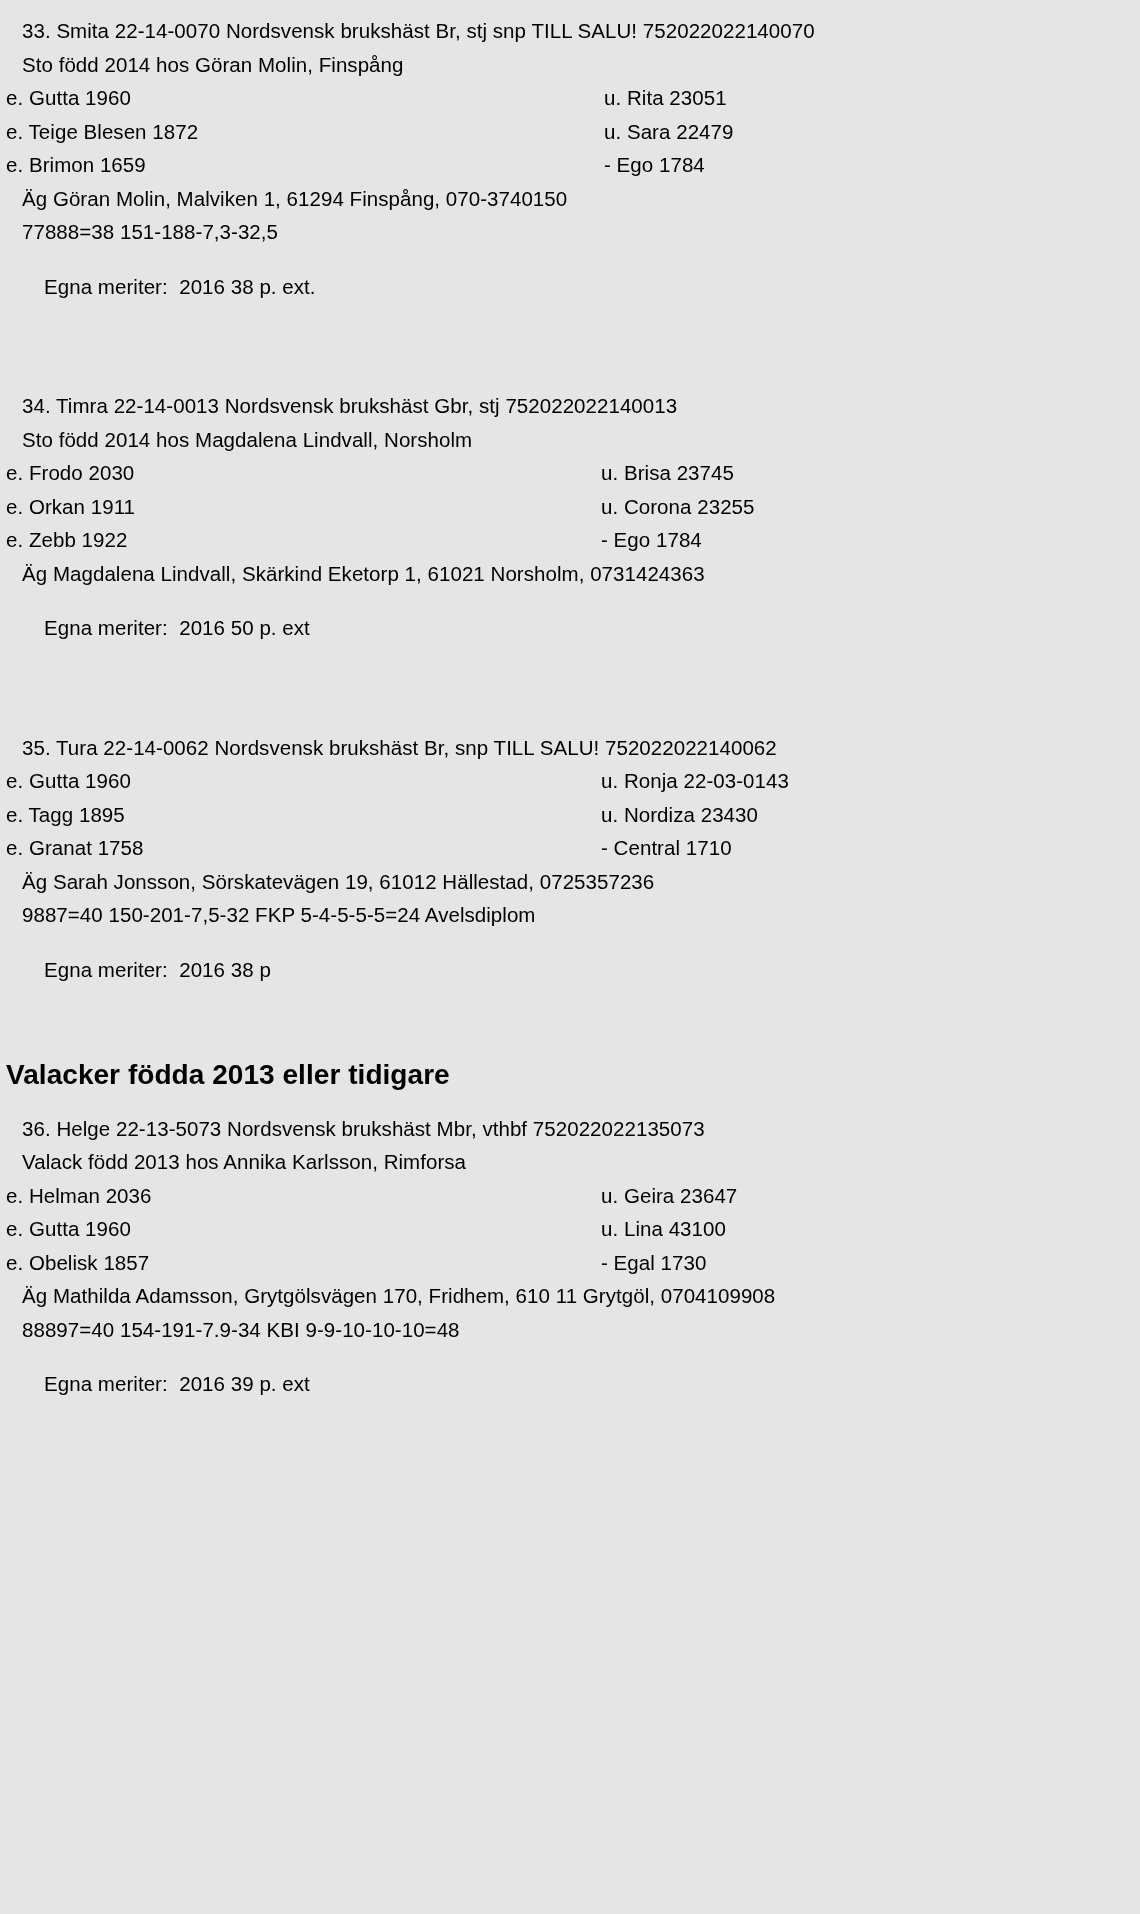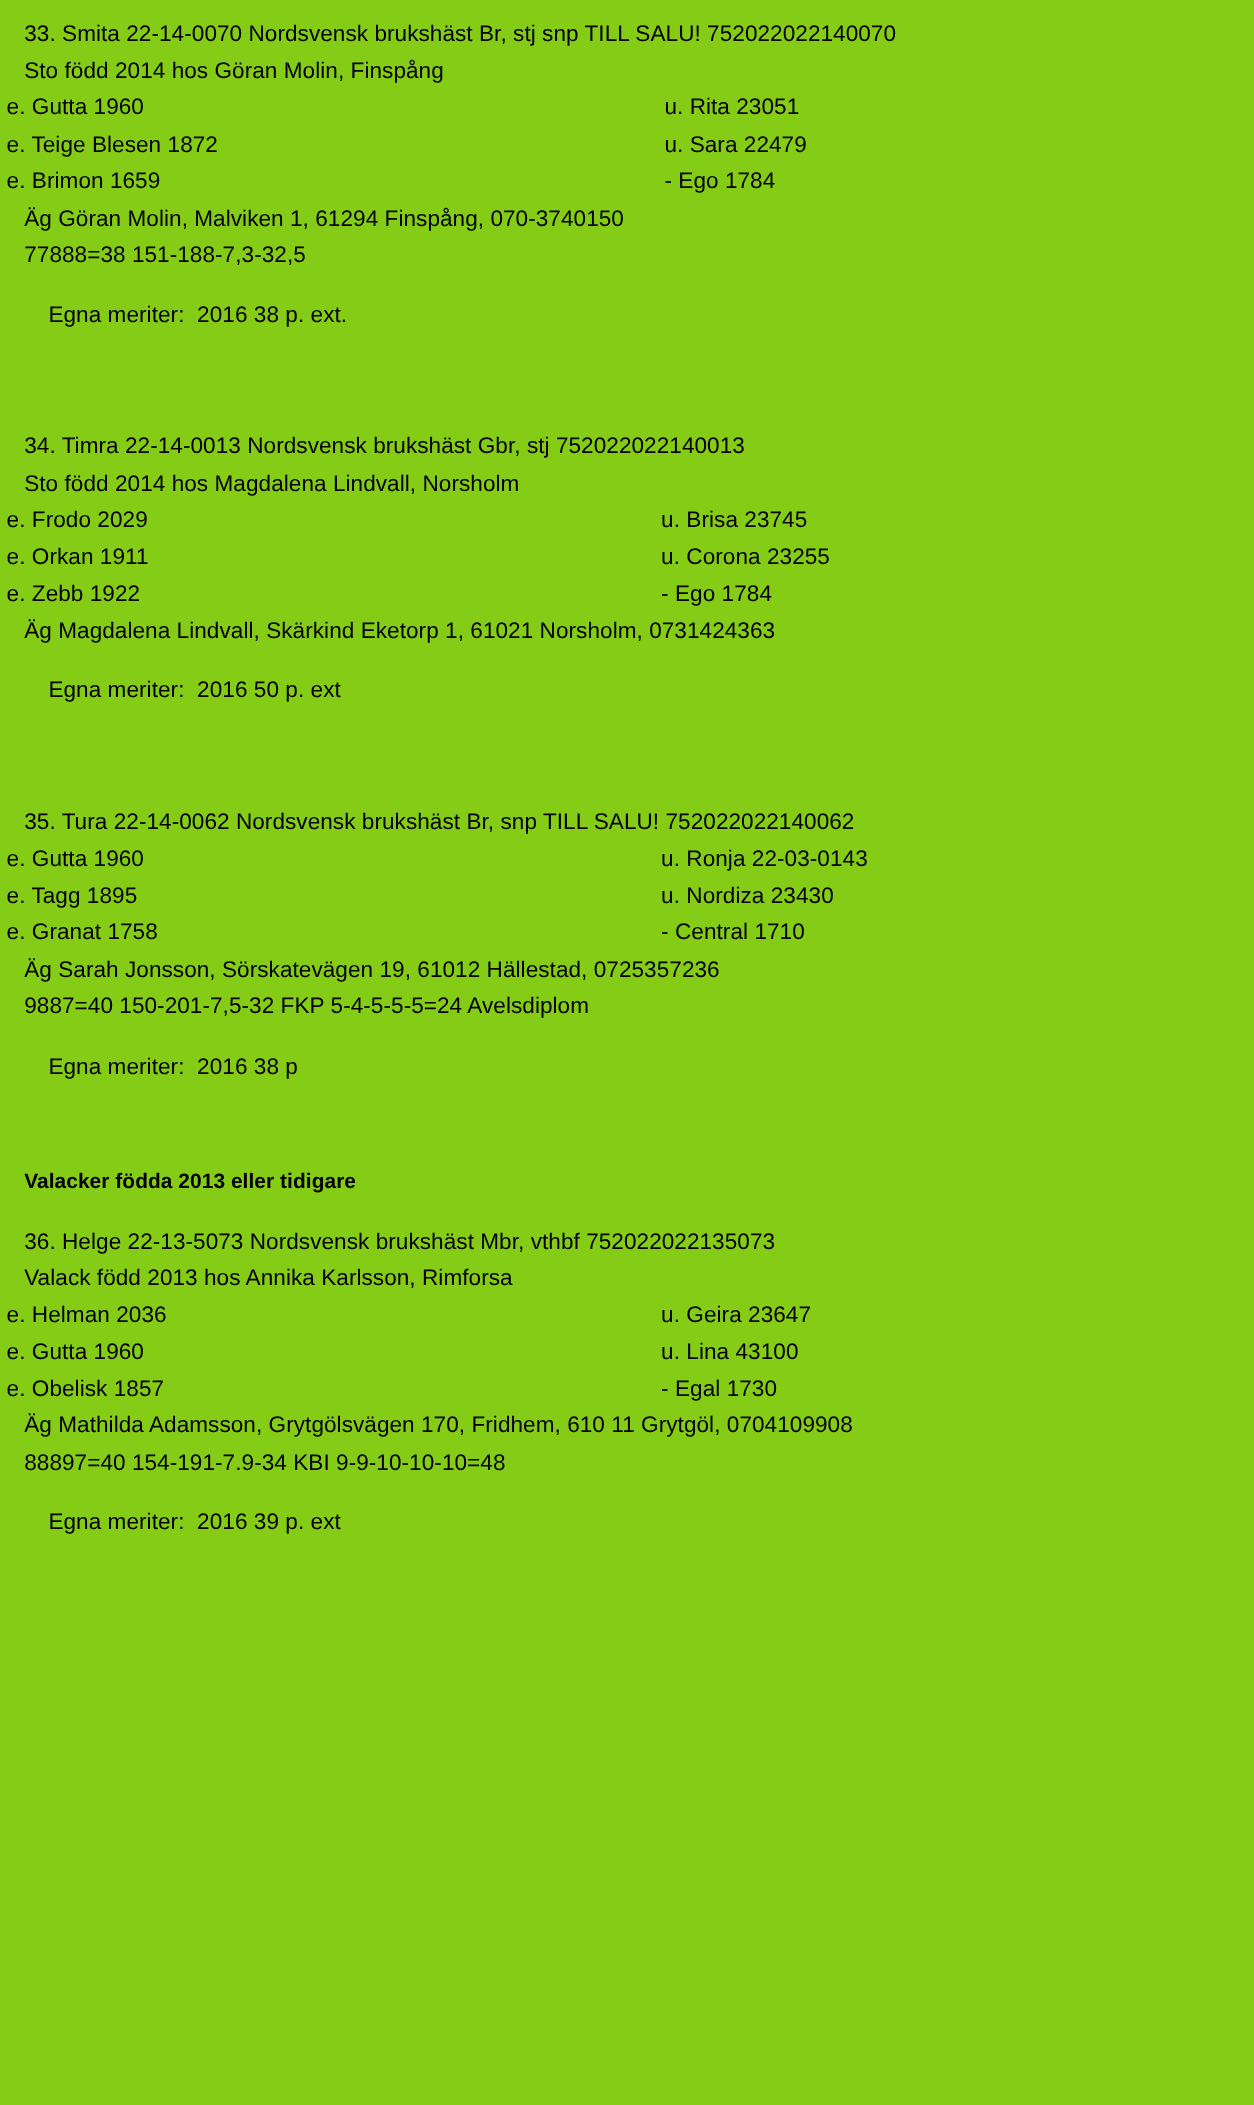--- a/index.html
+++ b/index.html
@@ -11,21 +11,21 @@
     width: 1140px;
     height: 1914px;
     font-family: "Liberation Sans", "DejaVu Sans", sans-serif;
     color: #000000;
     -webkit-font-smoothing: antialiased;
   }
   .page {
     position: relative;
     width: 1140px;
     height: 1914px;
-    background: #84cc16;
+    background: #e5e5e5;
     box-sizing: border-box;
     padding: 14px 0 0 0;
     overflow: hidden;
   }
   .entry {
     margin: 0;
     padding: 0;
   }
   .line {
     font-size: 20.5px;
@@ -54,25 +54,25 @@
     flex: 0 0 595px;
   }
   .meriter {
     font-size: 20.5px;
     line-height: 33.5px;
     white-space: pre;
     padding-left: 44px;
     letter-spacing: 0.05px;
   }
   .section-heading {
-    font-size: 19px;
+    font-size: 28px;
     line-height: 33.5px;
     font-weight: bold;
     white-space: pre;
-    padding-left: 22px;
+    padding-left: 6px;
     letter-spacing: 0.05px;
   }
   .gap-sm { height: 21px; }
   .gap-xl { height: 86px; }
   .gap-heading { height: 72px; }
   .gap-after-heading { height: 20px; }
 </style>
 </head>
 <body>
 
@@ -98,21 +98,21 @@
     <div class="gap-sm"></div>
     <div class="meriter">Egna meriter:  2016 38 p. ext.</div>
   </div>
 
   <div class="gap-xl"></div>
 
   <div class="entry">
     <div class="line">34. Timra 22-14-0013 Nordsvensk brukshäst Gbr, stj 752022022140013</div>
     <div class="line">Sto född 2014 hos Magdalena Lindvall, Norsholm</div>
     <div class="pedigree cols-narrow">
-      <span class="ped-sire">e. Frodo 2029</span>
+      <span class="ped-sire">e. Frodo 2030</span>
       <span class="ped-dam">u. Brisa 23745</span>
     </div>
     <div class="pedigree cols-narrow">
       <span class="ped-sire">e. Orkan 1911</span>
       <span class="ped-dam">u. Corona 23255</span>
     </div>
     <div class="pedigree cols-narrow">
       <span class="ped-sire">e. Zebb 1922</span>
       <span class="ped-dam">- Ego 1784</span>
     </div>

